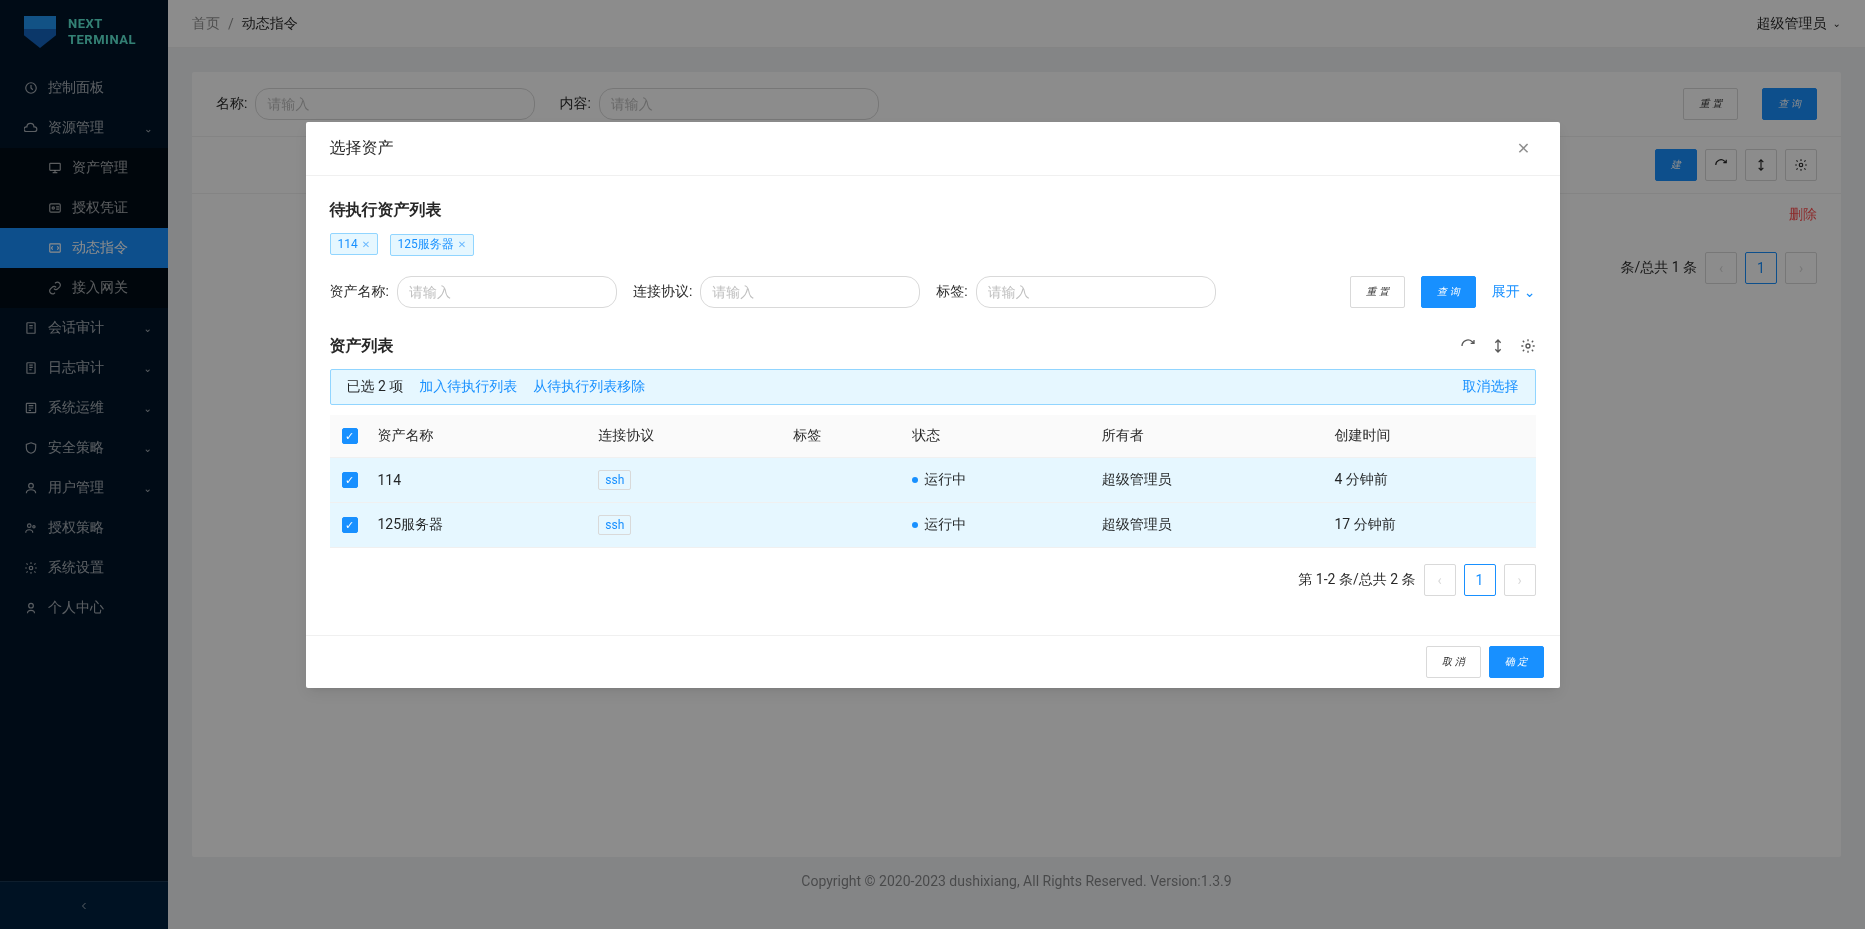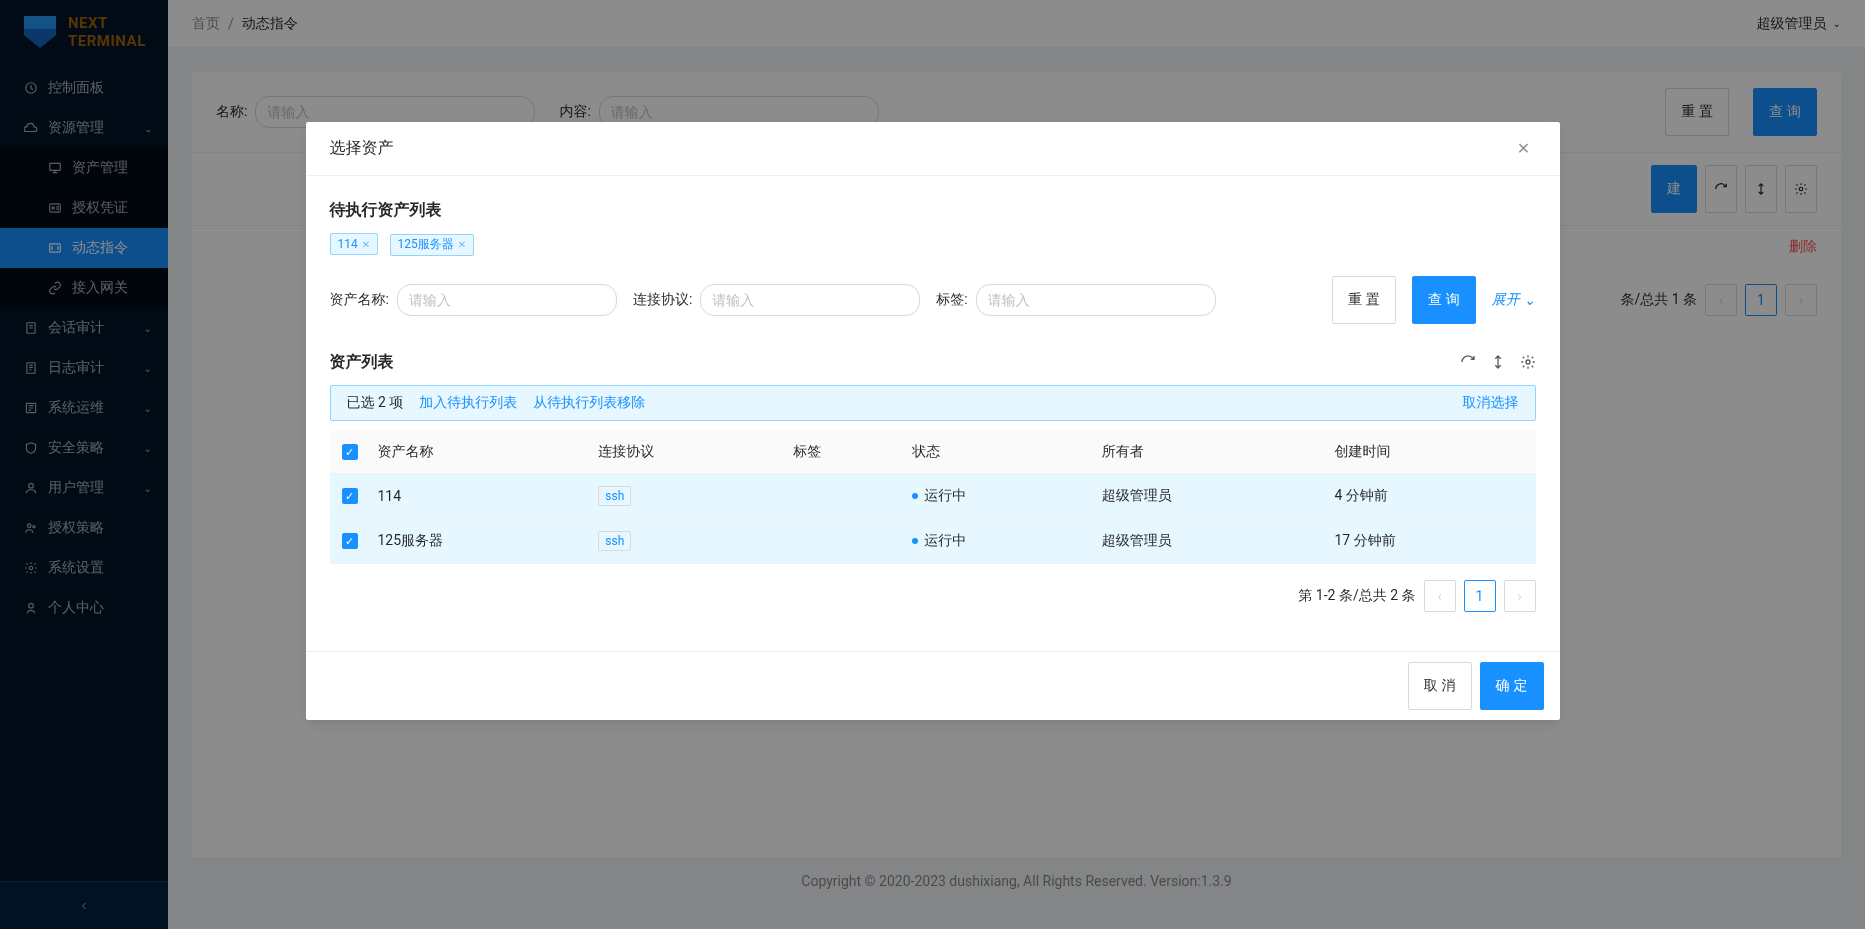--- a/index.html
+++ b/index.html
@@ -30,22 +30,22 @@
       align-items: center;
       padding-left: 24px;
       gap: 12px;
     }
     .logo-icon {
       width: 32px; height: 32px;
       background: linear-gradient(to bottom, #2196f3 40%, #1565c0 40%);
       clip-path: polygon(0 0, 100% 0, 100% 60%, 50% 100%, 0 60%);
     }
     .logo-text {
-      color: #a16207;
-      font-size: 15px;
+      color: #5eead4;
+      font-size: 13px;
       font-weight: 700;
       line-height: 1.2;
       letter-spacing: 0.5px;
     }
     .menu { flex: 1; overflow-y: auto; padding-top: 4px; }
     .menu-item, .submenu-item {
       display: flex;
       align-items: center;
       gap: 10px;
       height: 40px;
@@ -117,29 +117,30 @@
       width: 280px;
       background: #fff;
     }
     .input::placeholder { color: #bfbfbf; }
 
     .btn {
       display: inline-flex;
       align-items: center;
       justify-content: center;
       gap: 6px;
-      height: 48px;
+      height: 32px;
       padding: 0 15px;
       border: 1px solid #d9d9d9;
       border-radius: 2px;
       background: #fff;
       cursor: pointer;
       color: rgba(0,0,0,0.85);
-      font-size: 14px;
+      font-size: 10px;
       white-space: nowrap;
+      font-style: italic;
     }
     .btn-primary { background: #1890ff; border-color: #1890ff; color: #fff; }
     .btn-icon { width: 32px; padding: 0; }
 
     .toolbar {
       display: flex;
       justify-content: flex-end;
       padding: 12px 24px;
       gap: 8px;
       border-top: 1px solid #f0f0f0;
@@ -244,21 +245,20 @@
     }
     .asset-filter .input { width: 220px; }
     .asset-filter .form-item { gap: 8px; }
 
     .expand-link {
       display: inline-flex;
       align-items: center;
       gap: 4px;
       color: #1890ff;
       cursor: pointer;
-      font-style: italic;
     }
 
     .list-title {
       margin-top: 28px;
       display: flex;
       align-items: center;
     }
     .list-title .spacer { flex: 1; }
     .list-actions { display: flex; gap: 14px; color: rgba(0,0,0,0.65); }
     .list-actions span { cursor: pointer; }

